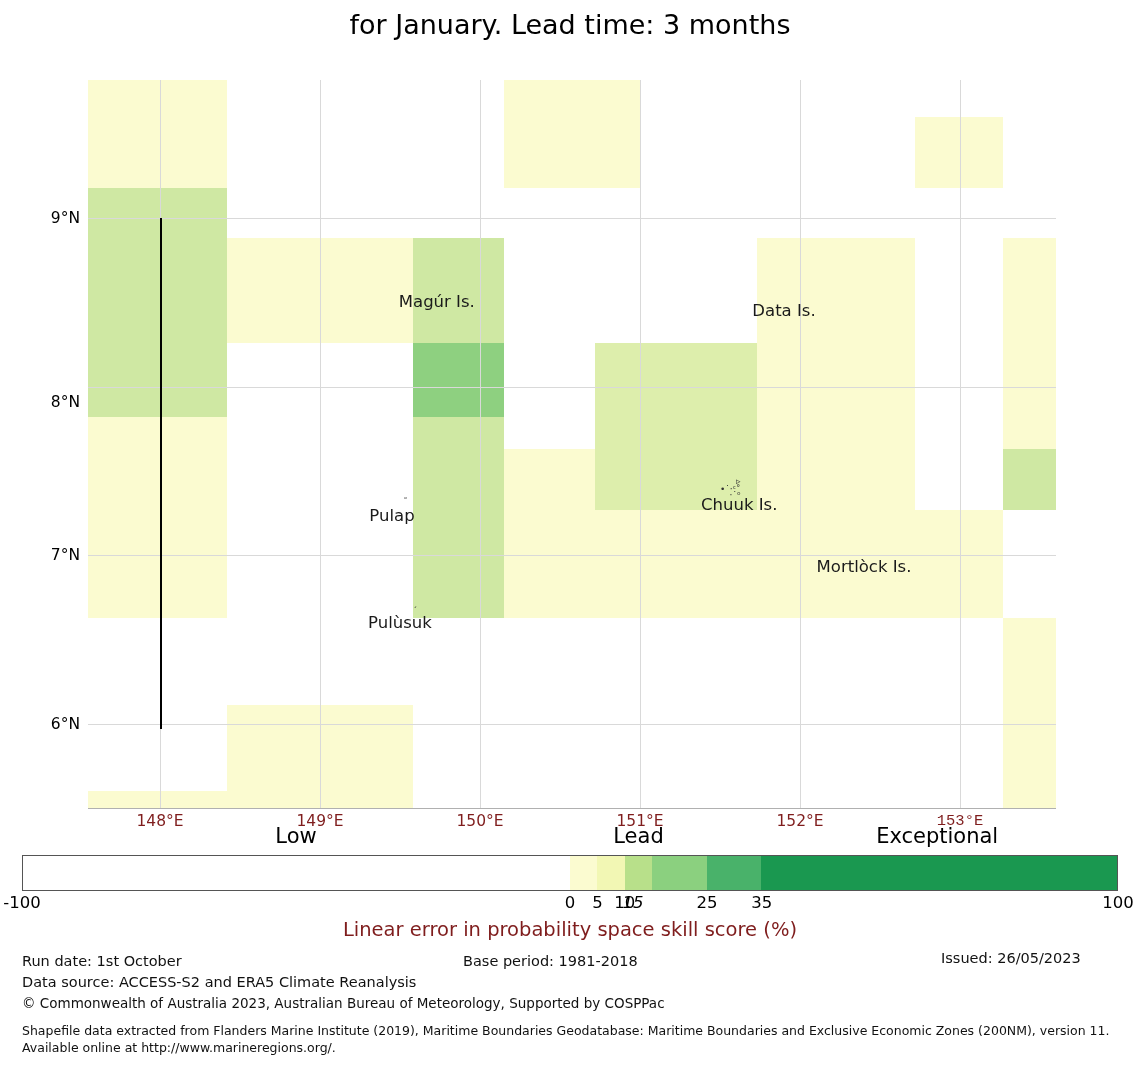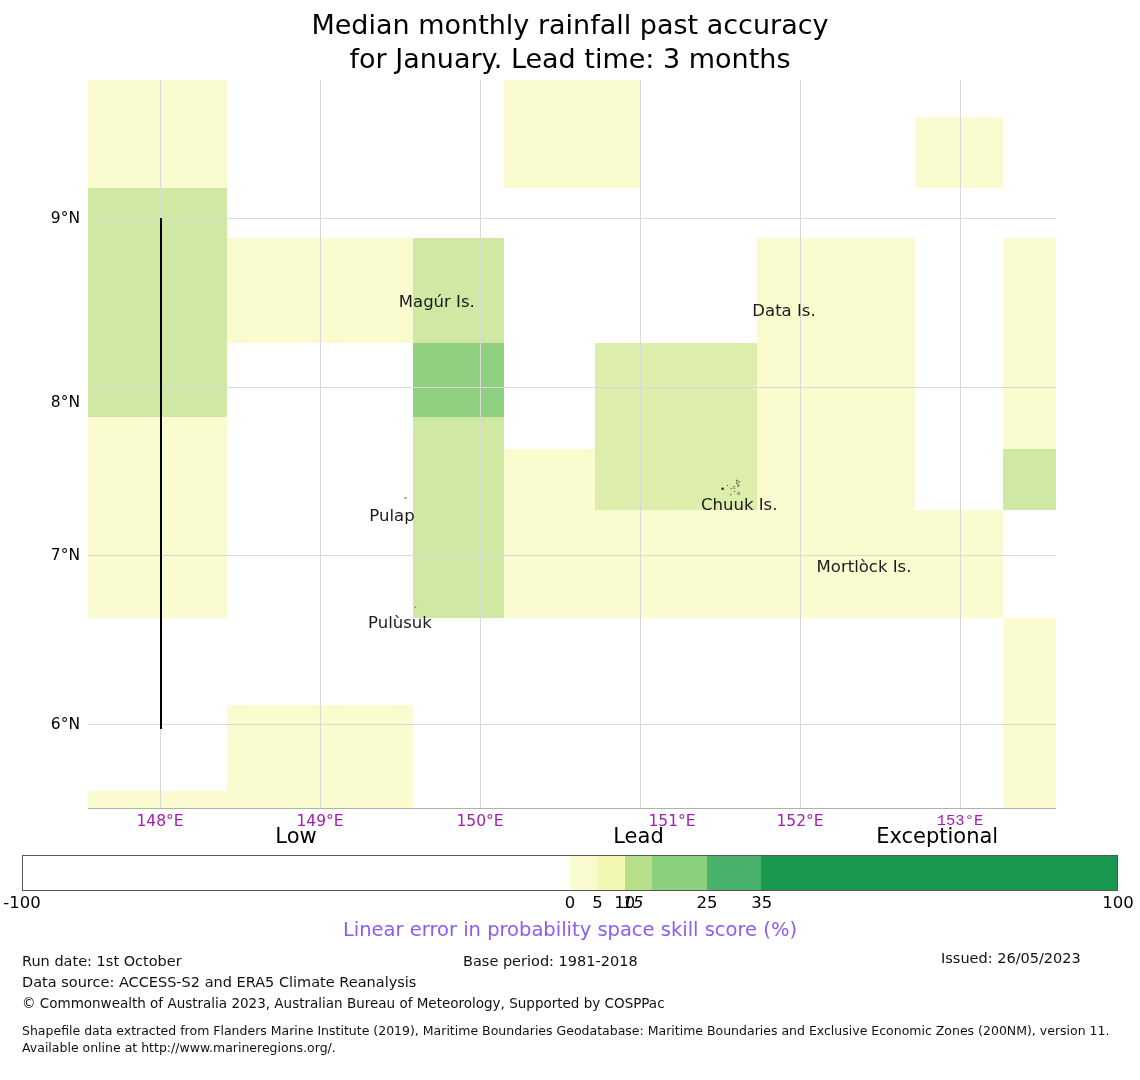--- a/index.html
+++ b/index.html
@@ -67,21 +67,21 @@
     width: 968px;
     height: 1px;
     background: #b0b0b0;
   }
 
   
   .xtick {
     position: absolute;
     font-size: 15.5px;
     text-align: center;
-    color: #a21caf;
+    color: #7f1d1d;
     top: 812px;
   }
   .ytick {
     position: absolute;
     font-size: 15.5px;
     text-align: right;
     color: #000;
     width: 78px;
     left: 2px;
   }
@@ -129,21 +129,21 @@
     color: #000;
     white-space: nowrap;
   }
   .cbar-title {
     position: absolute;
     left: 0;
     top: 918px;
     width: 1140px;
     text-align: center;
     font-size: 19.5px;
-    color: #8b5cf6;
+    color: #7f1d1d;
   }
 
   
   .footer-line {
     position: absolute;
     font-size: 14.5px;
     color: #111;
     white-space: nowrap;
   }
   .footer-small {
@@ -152,21 +152,20 @@
     color: #111;
     line-height: 17px;
   }
 </style>
 </head>
 <body>
 
 <div id="root">
 
   <div class="title">
-    <div>Median monthly rainfall past accuracy</div>
     <div>for January. Lead time: 3 months</div>
   </div>
 
   <div class="plot" id="plot">
       <div class="cell" style="left: 0px; top: 0px; width: 139.2px; height: 107.852px; background: rgb(251, 251, 208);"></div>
       <div class="cell" style="left: 0px; top: 107.852px; width: 139.2px; height: 229.185px; background: rgb(207, 232, 163);"></div>
       <div class="cell" style="left: 0px; top: 337.037px; width: 139.2px; height: 200.537px; background: rgb(251, 251, 208);"></div>
       <div class="cell" style="left: 0px; top: 711.148px; width: 139.2px; height: 16.8519px; background: rgb(251, 251, 208);"></div>
       <div class="cell" style="left: 139.2px; top: 158.407px; width: 92.8px; height: 104.481px; background: rgb(251, 251, 208);"></div>
       <div class="cell" style="left: 139.2px; top: 625.204px; width: 92.8px; height: 102.796px; background: rgb(251, 251, 208);"></div>
@@ -207,21 +206,21 @@
       <div class="island-label" style="left: 651.2px; top: 414.667px; transform: translateX(-50%);">Chuuk Is.</div>
       <div class="island-label" style="left: 776px; top: 477.019px; transform: translateX(-50%);">Mortlòck Is.</div>
       <div class="island-label" style="left: 312px; top: 532.63px; transform: translateX(-50%);">Pulùsuk</div>
     </div>
   <div class="plot-border-bottom"></div>
 
   <div id="xticks">
       <div class="xtick" style="left: 100px; width: 120px;">148°E</div>
       <div class="xtick" style="left: 260px; width: 120px;">149°E</div>
       <div class="xtick" style="left: 420px; width: 120px;">150°E</div>
-      <div class="xtick" style="left: 612px; width: 120px;">151°E</div>
+      <div class="xtick" style="left: 580px; width: 120px;">151°E</div>
       <div class="xtick" style="left: 740px; width: 120px;">152°E</div>
       <div class="xtick" style="left: 900px; width: 120px; font-family: Liberation Mono, monospace;">153°E</div>
     </div>
   <div id="yticks">
       <div class="ytick" style="top: 714.741px;">6°N</div>
       <div class="ytick" style="top: 546.222px;">7°N</div>
       <div class="ytick" style="top: 393px;">8°N</div>
       <div class="ytick" style="top: 209.185px;">9°N</div>
     </div>
 

